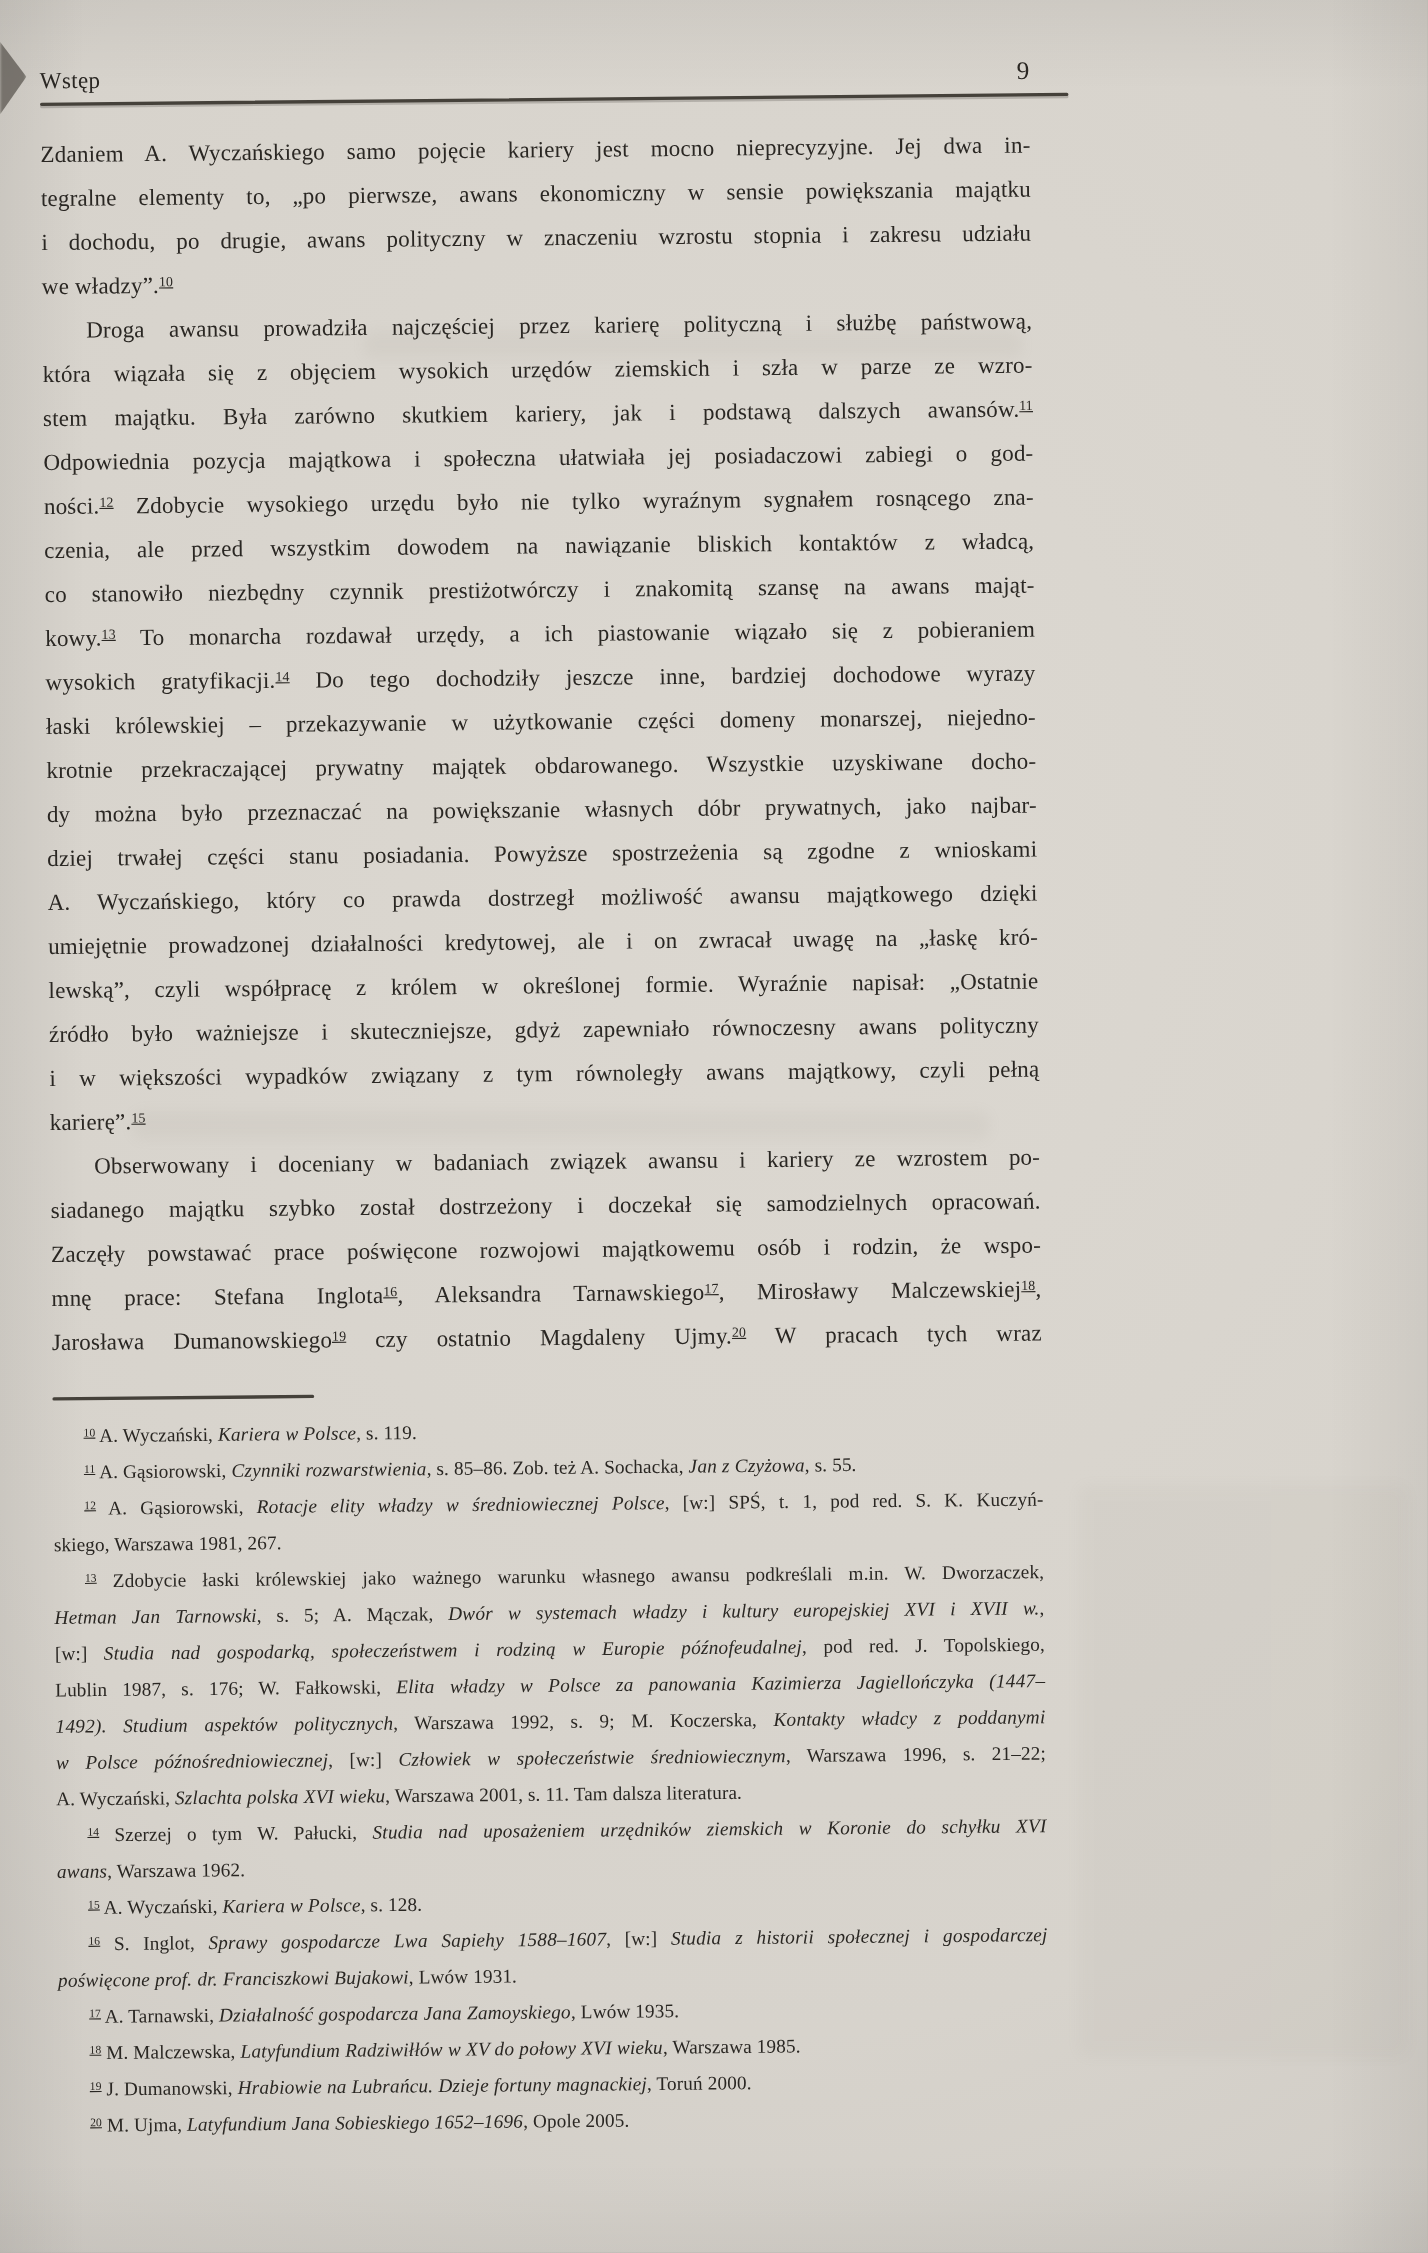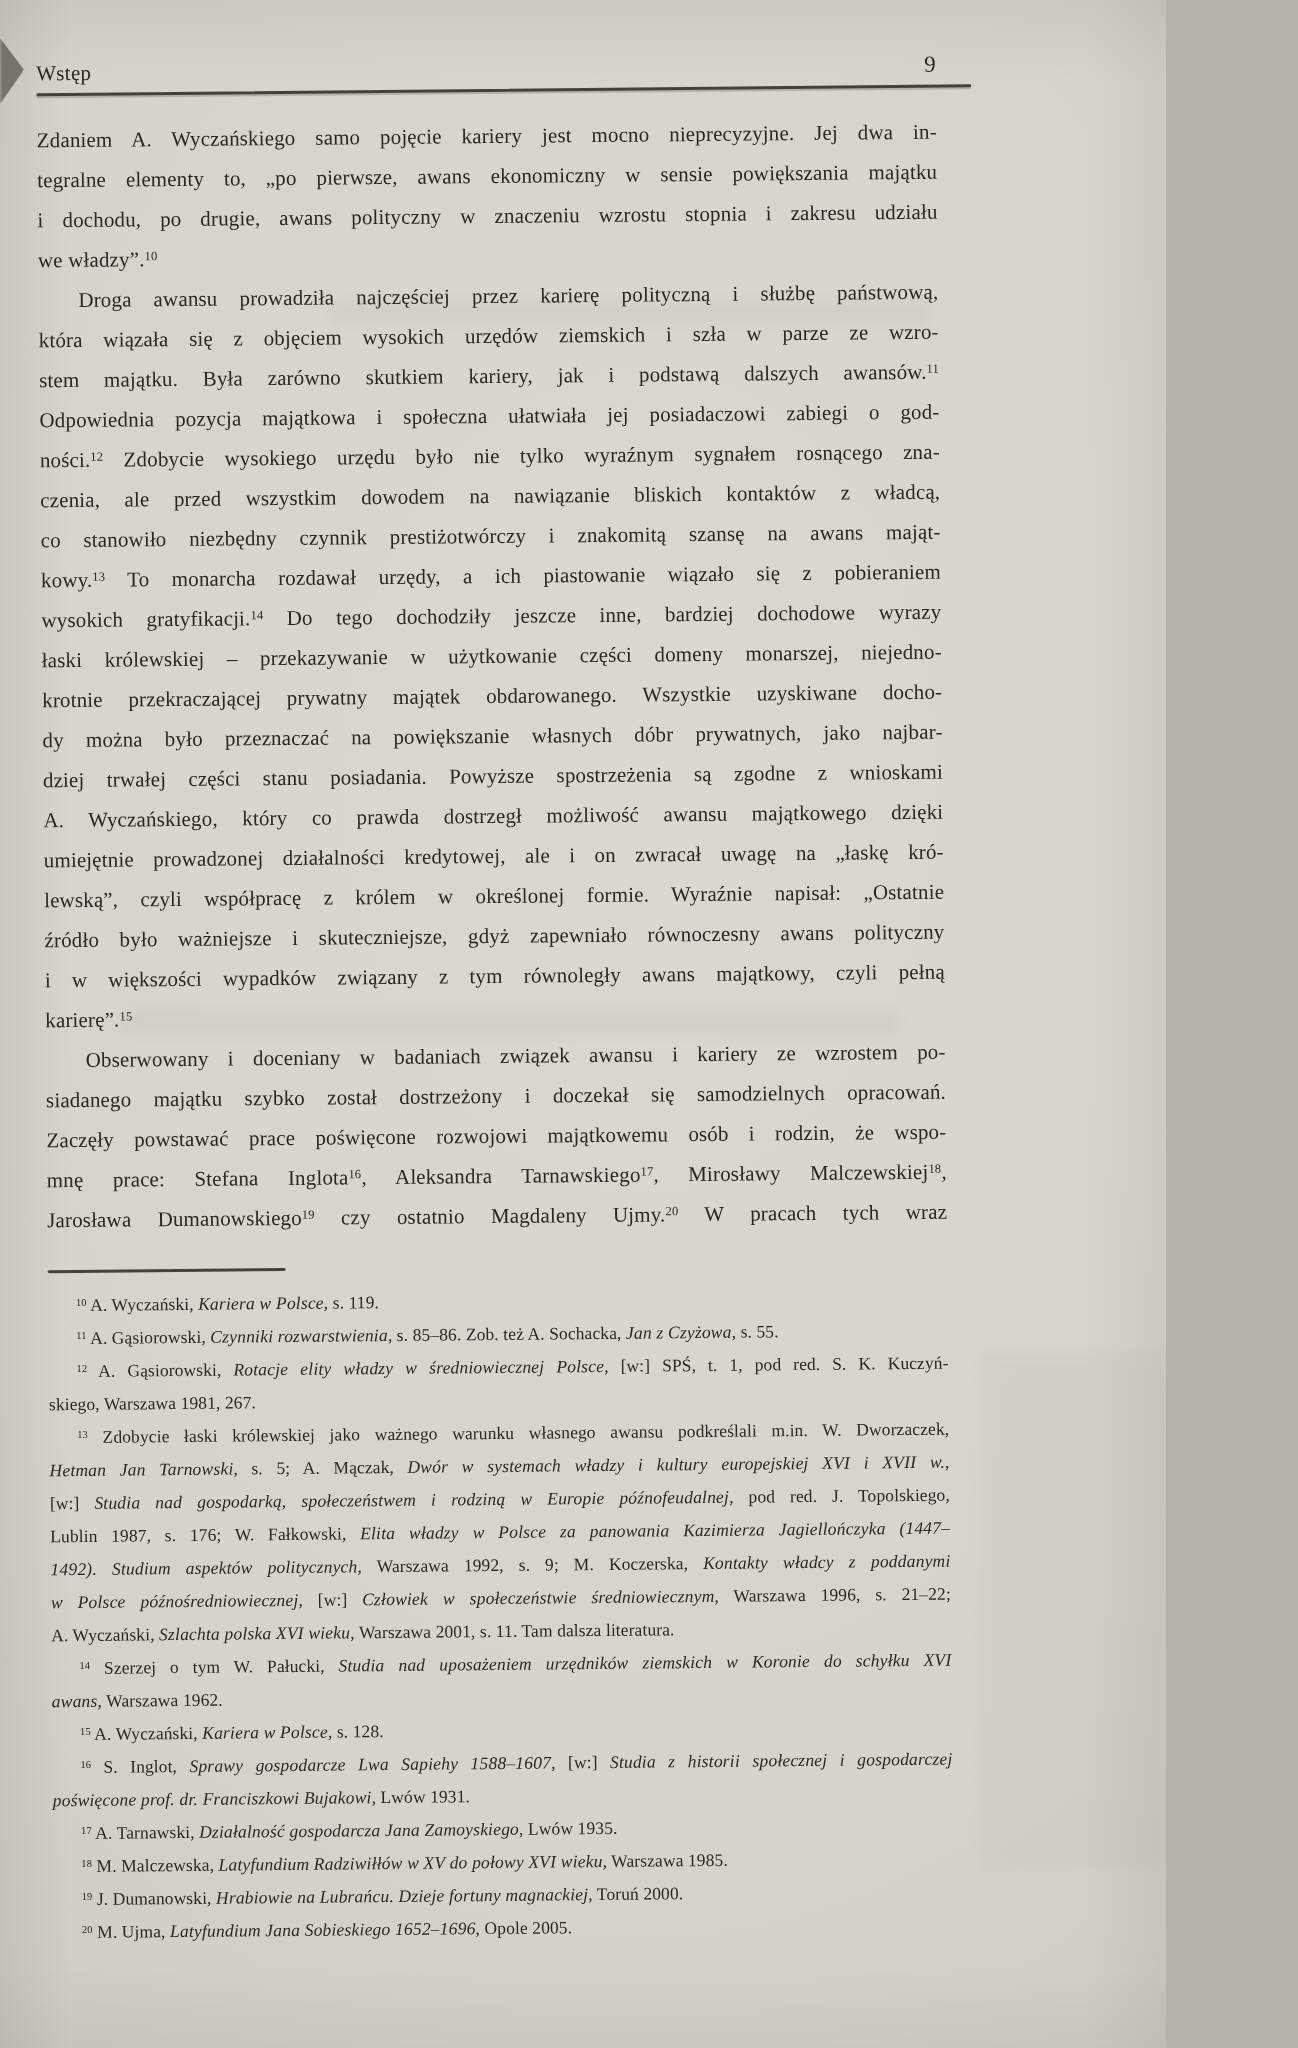--- a/index.html
+++ b/index.html
@@ -6,21 +6,21 @@
     --paper:#d7d3cc;
     --ink:#2a2723;
   }
   html,body{margin:0;padding:0;}
   body{
     width:1298px;height:2048px;overflow:hidden;
     background:#b6b2ab;
     font-family:"Liberation Serif","DejaVu Serif",serif;
   }
   .page{
-    position:relative;width:1166px;height:2048px;overflow:hidden;
+    position:relative;width:1298px;height:2048px;overflow:hidden;
     background:
       linear-gradient(to right, rgba(0,0,0,0.06), rgba(0,0,0,0) 6%, rgba(0,0,0,0) 93%, rgba(0,0,0,0.05)),
       linear-gradient(to bottom, rgba(0,0,0,0.05), rgba(0,0,0,0) 4%, rgba(0,0,0,0) 96%, rgba(0,0,0,0.04)),
       radial-gradient(120% 95% at 55% 38%, #dcd8d1 0%, var(--paper) 55%, #c8c4be 100%);
     color:var(--ink);
   }
   .scan-wedge{
     position:absolute;left:0;top:38px;width:24px;height:66px;
     background:#4a463f;opacity:.65;filter:blur(1.5px);
     clip-path:polygon(0 0,100% 48%,0 100%);
@@ -39,21 +39,21 @@
   }
   .hdr .pg{font-size:23px;}
   .hdr-rule{width:935px;height:3px;background:#45413a;margin-top:7px;border-radius:2px;
     box-shadow:0 2px 0 rgba(69,65,58,.25);}
   .bodytxt{margin-top:24px;font-size:21px;line-height:40px;letter-spacing:.15px;}
   .line,.fline{width:100%;}
   .just{text-align:justify;text-align-last:justify;}
   .left{text-align:left;text-align-last:left;}
   .find{text-indent:40px;}
   .find2{text-indent:28px;}
-  sup{font-size:.6em;line-height:0;position:relative;top:-.5em;vertical-align:baseline;}
+  sup{font-size:.6em;line-height:0;position:relative;top:-.5em;vertical-align:baseline;text-decoration:underline;}
   i{letter-spacing:.2px;}
   .fn-rule{width:238px;height:3px;background:#45413a;margin:30px 0 16px 0;border-radius:2px;}
   .footnotes{font-size:17.5px;line-height:33px;letter-spacing:.1px;}
 </style>
 </head>
 <body>
 
 <main class="page">
   <div class="scan-wedge"></div>
   <div class="smudge s1"></div>

